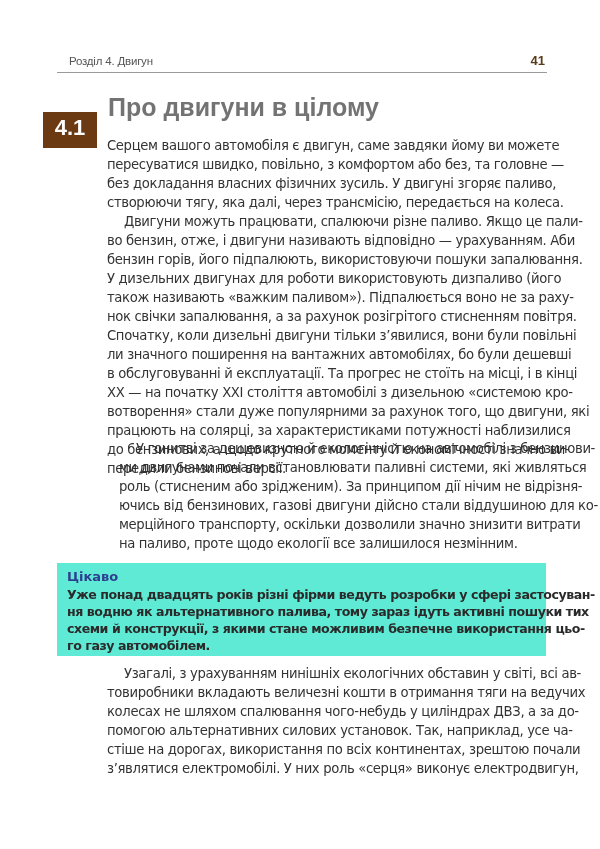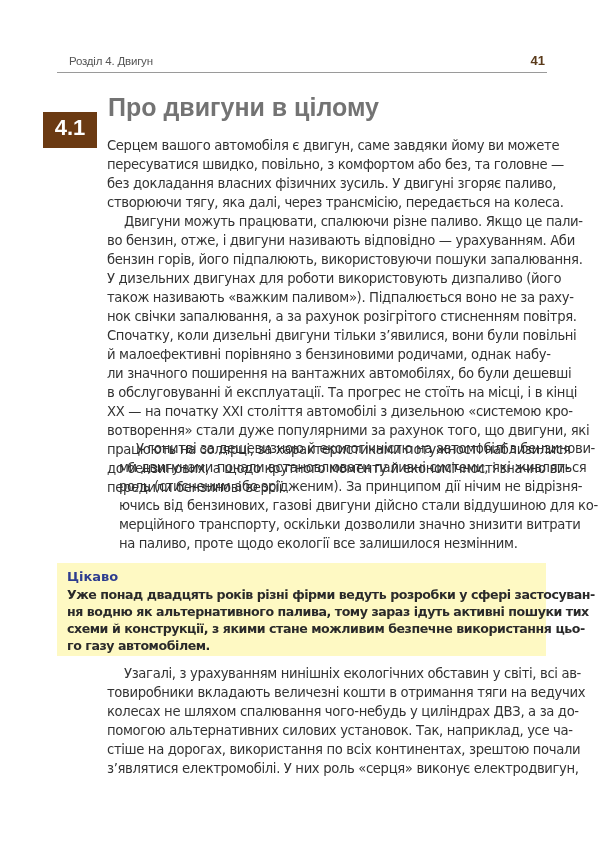--- a/index.html
+++ b/index.html
@@ -33,21 +33,21 @@
   }
   .body-block { position: absolute; left: 107px; width: 439px; }
   .line {
     height: 19px; line-height: 19px; font-size: 13.2px; white-space: nowrap;
     text-align: justify; text-align-last: justify; letter-spacing: -0.35px;
     font-family: "DejaVu Sans", sans-serif; color: #333333;
   }
   .line.last { text-align-last: left; }
   .line.indent { padding-left: 17px; }
   .callout {
-    position: absolute; left: 57px; top: 563px; width: 489px; height: 93px; background: #fef9c3;
+    position: absolute; left: 57px; top: 563px; width: 489px; height: 93px; background: #5eead4;
   }
   .callout .label {
     position: absolute; left: 10px; top: 6px; font-size: 13px; font-weight: bold; color: #2e3d8f;
     font-family: "DejaVu Sans", sans-serif;
   }
   .callout .text { position: absolute; left: 10px; top: 23px; width: 473px; }
   .callout .line { font-weight: bold; color: #2a2a2a; font-size: 12.6px; letter-spacing: -0.45px; height: 17px; line-height: 17px; }
 </style>
 </head>
 <body>
@@ -70,21 +70,20 @@
 </div>
 
 <div class="body-block" style="top:212px;">
   <div class="line indent">Двигуни можуть працювати, спалюючи різне паливо. Якщо це пали-</div>
   <div class="line">во бензин, отже, і двигуни називають відповідно — урахуванням. Аби</div>
   <div class="line">бензин горів, його підпалюють, використовуючи пошуки запалювання.</div>
   <div class="line">У дизельних двигунах для роботи використовують дизпаливо (його</div>
   <div class="line">також називають «важким паливом»). Підпалюється воно не за раху-</div>
   <div class="line">нок свічки запалювання, а за рахунок розігрітого стисненням повітря.</div>
   <div class="line">Спочатку, коли дизельні двигуни тільки з’явилися, вони були повільні</div>
-  <div class="line">й малоефективні порівняно з бензиновими родичами, однак набу-</div>
   <div class="line">ли значного поширення на вантажних автомобілях, бо були дешевші</div>
   <div class="line">в обслуговуванні й експлуатації. Та прогрес не стоїть на місці, і в кінці</div>
   <div class="line">XX — на початку XXI століття автомобілі з дизельною «системою кро-</div>
   <div class="line">вотворення» стали дуже популярними за рахунок того, що двигуни, які</div>
   <div class="line">працюють на солярці, за характеристиками потужності наблизилися</div>
   <div class="line">до бензинових, а щодо крутного моменту й економічності значно ви-</div>
   <div class="line last">передили бензинові версії.</div>
 </div>
 
 <div class="body-block" style="top:439px;margin-left:12px;">

